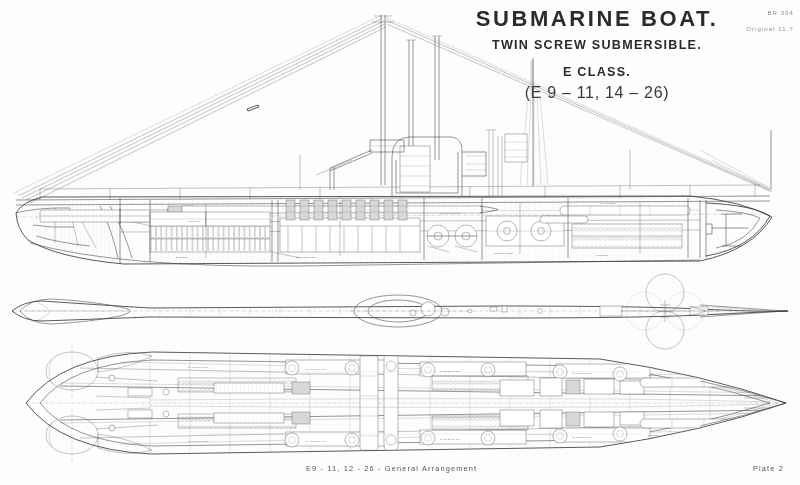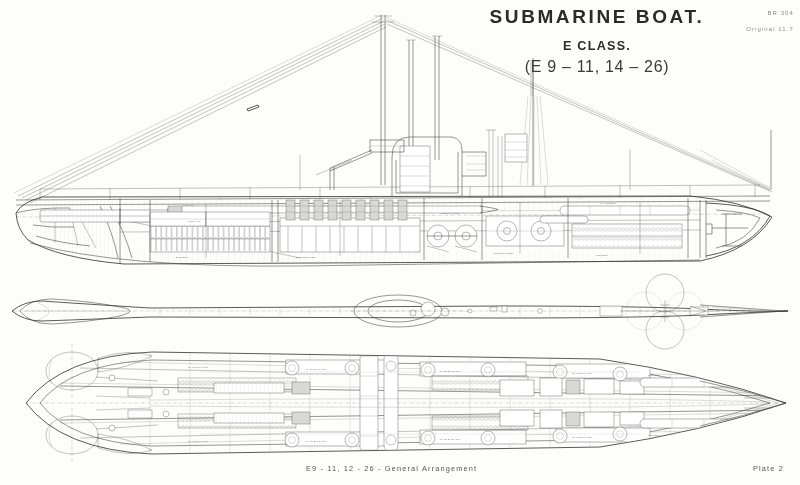--- a/index.html
+++ b/index.html
@@ -14,21 +14,21 @@
     background:#fdfdfc;
     overflow:hidden;
   }
   
   .title-block{
     position:absolute; right:58px; top:4px;
     text-align:center; color:#2b2b2b;
     width:290px;
   }
   .t-main{
-    font-size:19px; letter-spacing:2.6px; font-weight:600;
+    font-size:22px; letter-spacing:2.6px; font-weight:600;
     line-height:1.32;
   }
   .t-sub{
     font-size:12.6px; letter-spacing:1.25px; font-weight:600;
     line-height:1.5; margin-top:3px;
   }
   .t-class{
     font-size:12.6px; letter-spacing:1.25px; font-weight:600;
     line-height:1.5; margin-top:8px;
   }
@@ -57,20 +57,21 @@
   .lbl{font-family:"Liberation Sans",sans-serif;fill:#6b6b6b;font-size:2.5px;letter-spacing:.18px;}
   .lbl2{font-family:"Liberation Sans",sans-serif;fill:#777;font-size:2.2px;letter-spacing:.15px;}
 </style>
 </head>
 <body>
 
 <div id="sheet">
 
   <div class="title-block">
     <div class="t-main">SUBMARINE BOAT.</div>
+    <div class="t-sub">TWIN SCREW SUBMERSIBLE.</div>
     <div class="t-class">E CLASS.</div>
     <div class="t-paren">(E 9 – 11, 14 – 26)</div>
   </div>
 
   <div class="ref-block">
     <div>BR 304</div>
     <div>Original 11.7</div>
   </div>
 
   <svg class="view" width="800" height="485" viewBox="0 0 800 485">

